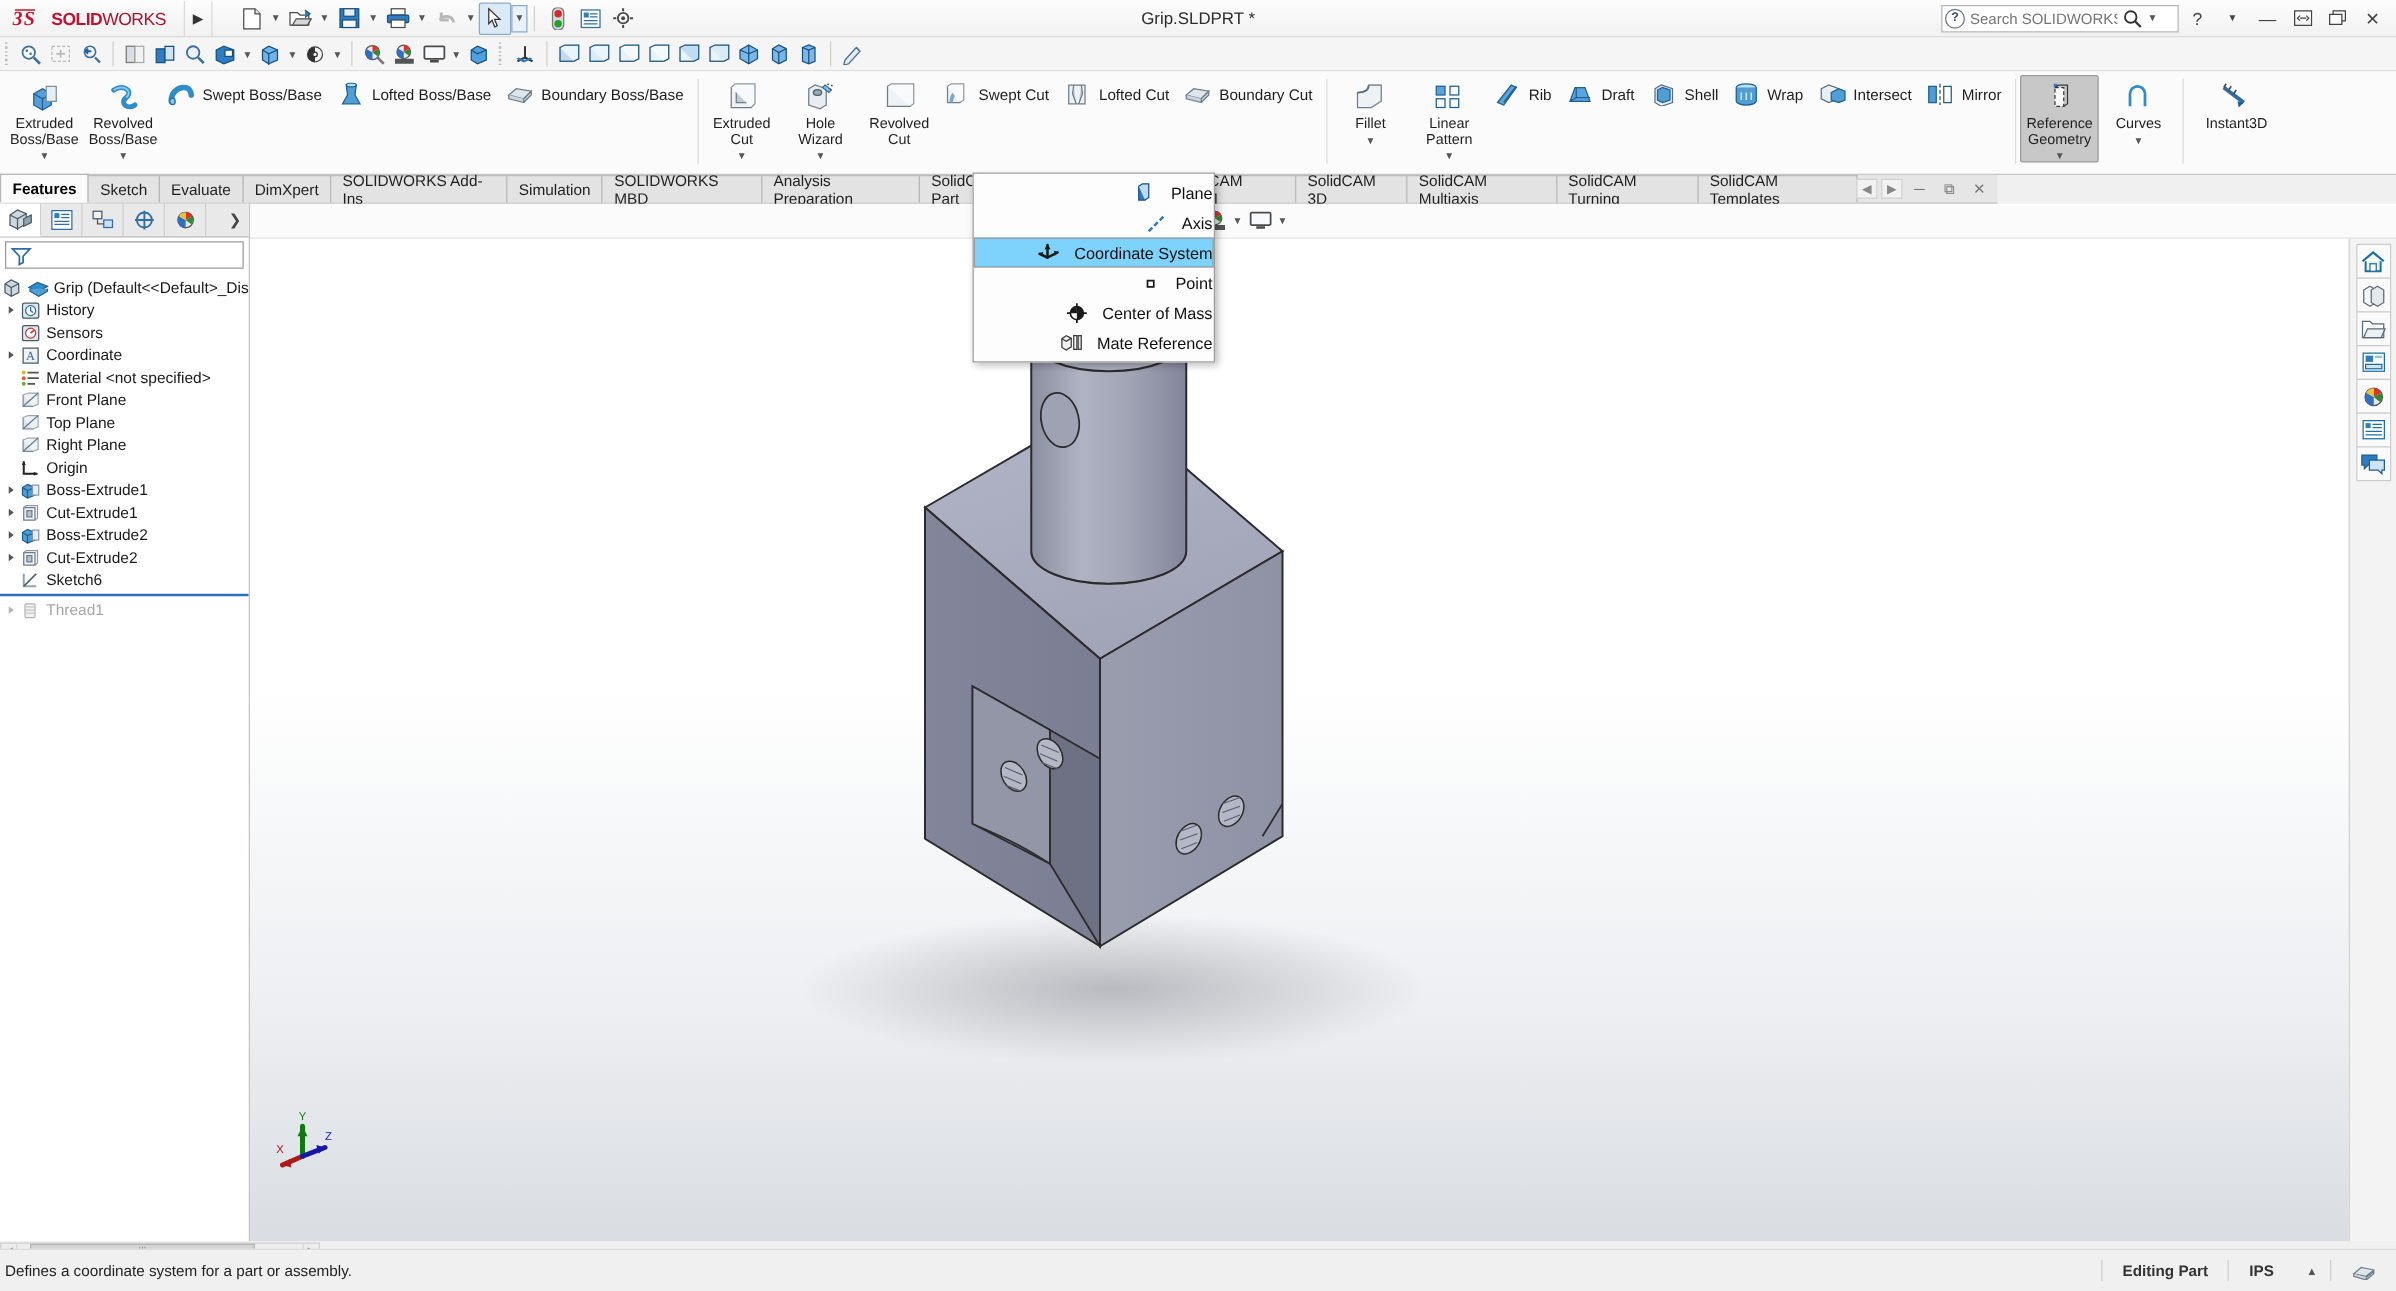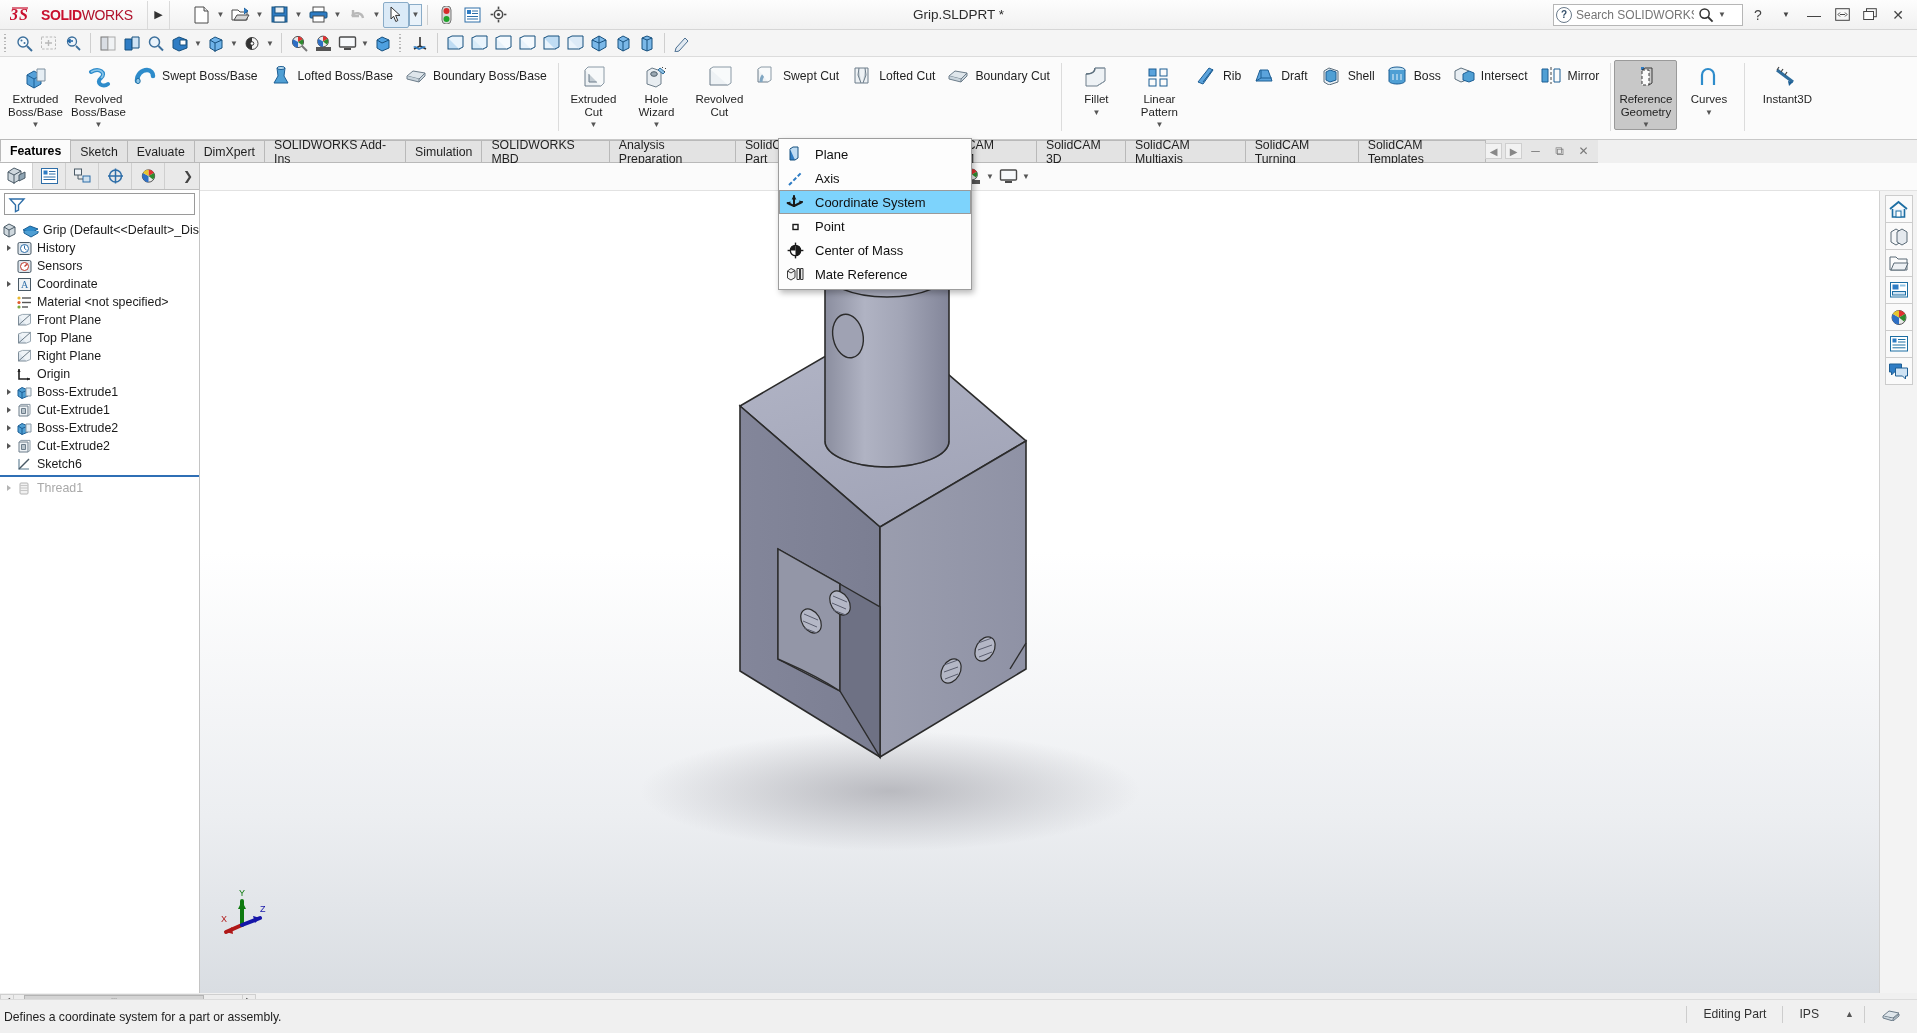--- a/index.html
+++ b/index.html
@@ -161,30 +161,30 @@
   }
   .navbtn{width:16px;height:17px;border:1px solid #c0c0c0;background:#f3f3f3;display:flex;align-items:center;justify-content:center;font-size:8px;color:#9a9a9a;margin-right:-1px;}
   .btab{height:18px;display:flex;align-items:center;padding:0 11px;font-size:12.2px;border:1px solid #bfbfbf;background:#e6e6e6;margin-right:-1px;cursor:default;}
   .btab.active{background:#fff;font-weight:bold;border-bottom-color:#fff;height:19px;}
 
   .statusbar{
     position:absolute;left:0;bottom:0;width:1917px;height:34px;background:#f0f0f0;
     display:flex;align-items:center;border-top:1px solid #dcdcdc;font-size:12.2px;color:#222;
   }
   .st-msg{padding-left:4px;}
-  .st-right{margin-left:auto;display:flex;align-items:flex-start;height:22px;}
+  .st-right{margin-left:auto;display:flex;align-items:center;height:22px;font-weight:bold;}
   .st-cell{padding:0 16px;height:17px;display:flex;align-items:center;border-left:1px solid #cdcdcd;color:#333;}
 
   
   .dropdown{
     position:absolute;left:778px;top:138px;width:194px;
     background:#fdfdfd;border:1px solid #9d9d9d;box-shadow:2px 3px 6px rgba(0,0,0,.28);
     padding:3px 0; z-index:50;
   }
-  .dd-item{display:flex;align-items:center;height:24px;padding-left:4px;gap:9px;cursor:default;border:1px solid transparent;}
+  .dd-item{display:flex;align-items:center;height:24px;padding-left:4px;gap:9px;cursor:default;border:1px solid transparent;justify-content:flex-end;}
   .dd-item.sel{border:1px solid #9a9a9a;background:#7dd3fc;}
   .dd-ico{width:22px;display:flex;align-items:center;justify-content:center;}
   .dd-lbl{font-size:13px;color:#101010;}
 
   svg{display:block;}
 </style>
 </head>
 <body>
 
 <div class="app">
@@ -652,21 +652,21 @@
       </div>
       <div class="col-small">
         <div class="sm-btn">
           <span class="ico">
               <svg width="22" height="19" viewBox="0 0 22 19">
                 <ellipse cx="11" cy="4" rx="8" ry="3" fill="#bfe0f3" stroke="#1d5e94"></ellipse>
                 <path d="M3 4v11c0 1.6 3.6 3 8 3s8-1.4 8-3V4" fill="#4f9fd4" stroke="#1d5e94"></path>
                 <path d="M7 8v6M11 8v6M15 8v6" stroke="#e8f3fb"></path>
               </svg>
             </span>
-          <span class="lbl">Boss</span>
+          <span class="lbl">Wrap</span>
         </div>
         <div class="sm-btn">
           <span class="ico">
               <svg width="22" height="19" viewBox="0 0 22 19">
                 <path d="M2 5l6-3 8 3v8l-8 3-6-3z" fill="#e8eef3" stroke="#5c6f7d"></path>
                 <path d="M10 8l6-3 5 2v7l-5 2-6-2z" fill="#4f9fd4" stroke="#1d5e94"></path>
               </svg>
             </span>
           <span class="lbl">Intersect</span>
         </div>

